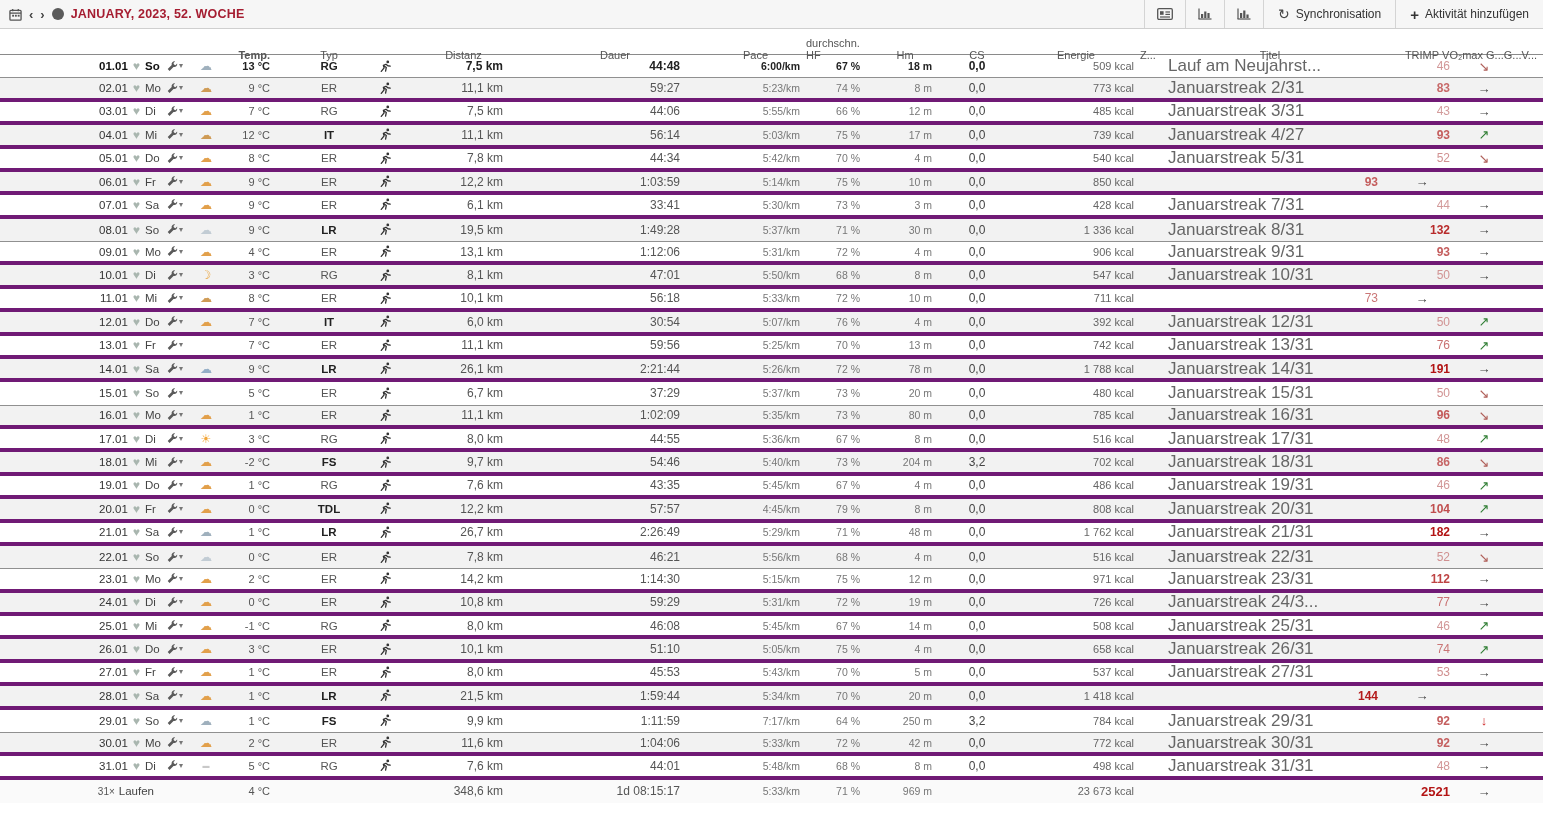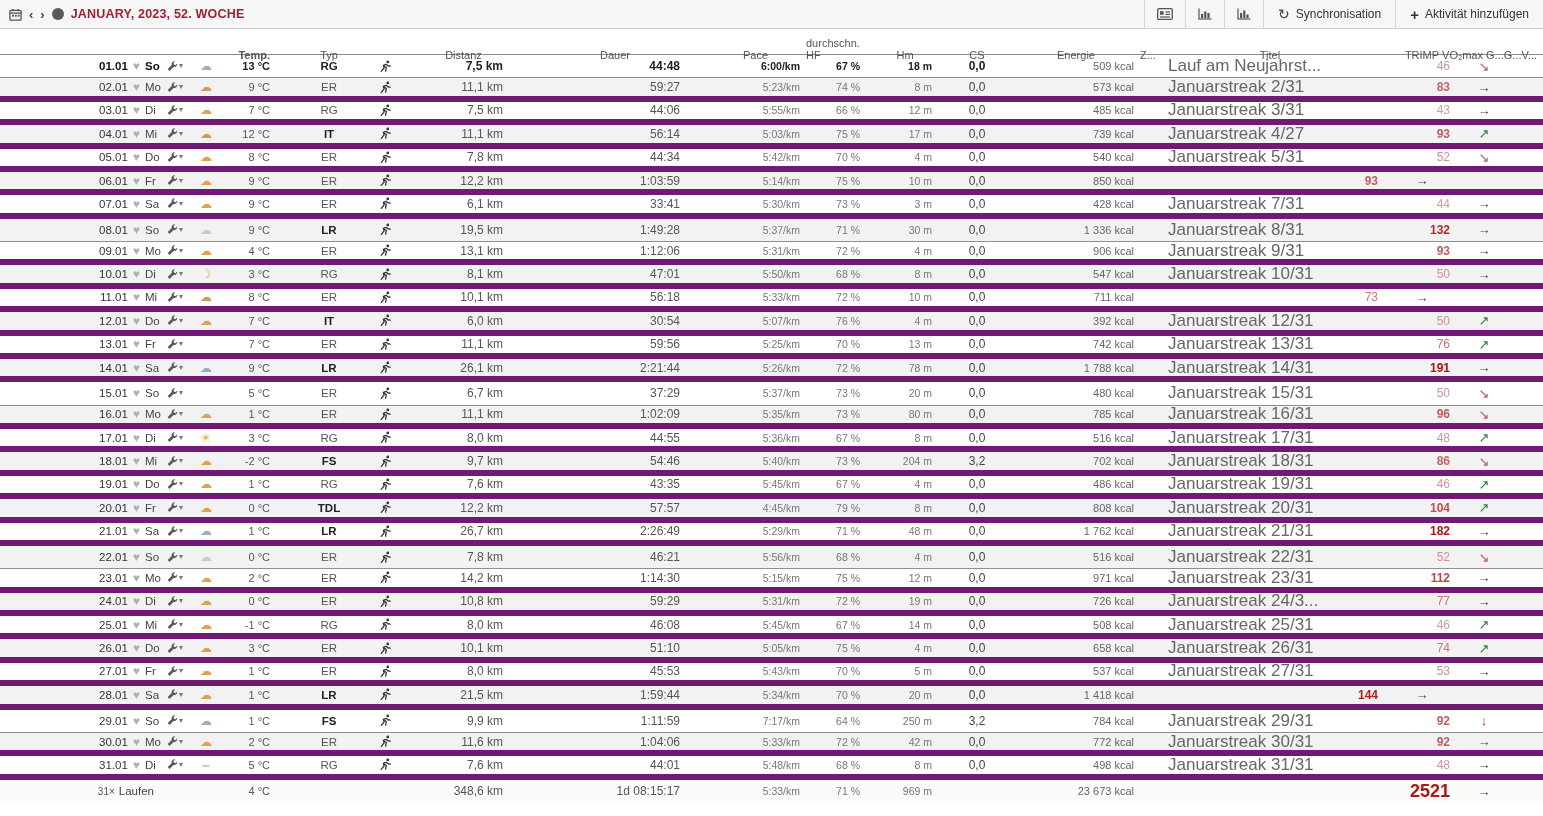--- a/index.html
+++ b/index.html
@@ -25,21 +25,21 @@
   .grid { display:grid;
     grid-template-columns:188px 36px 66px 78px 34px 123px 180px 101px 62px 74px 70px 128px 14px 232px 72px 52px 33px; }
   .hdr { height:18px; font-size:11px; color:#555; border-bottom:1px solid #8a8a8a; }
   .hdr > div { display:flex; align-items:flex-end; padding-bottom:2px; }
   .h-c { justify-content:center; }
   .h-r { justify-content:flex-end;font-weight:bold; }
   .h-temp { padding-right:20px; }
   .h-z { justify-content:flex-start; }
   .h-vo2 { grid-column:span 2; justify-content:flex-end; padding-right:6px; white-space:nowrap; }
 
-  .row { height:23.39px; border-bottom:6px solid #701a75; cursor:pointer; }
+  .row { height:23.39px; border-bottom:4px solid #701a75; cursor:pointer; }
   .row:nth-child(even) { background:#f2f2f2; }
   .row.week-end { border-bottom:1px solid #909090; }
   .row > div { display:flex; align-items:center; overflow:hidden; }
 
   .c-date { justify-content:flex-end; gap:5px; padding-right:5px; }
   .d-date { font-size:11.5px; color:#333; }
   .d-heart { color:#a9b6af; font-size:12px; line-height:1; }
   .d-day { font-size:11.5px; color:#444; width:17px; }
   .d-tools { display:flex; align-items:center; gap:1px; cursor:pointer; }
   .d-chev { font-size:8px; color:#777; line-height:1; }
@@ -70,21 +70,21 @@
   .sumrow { height:23px; background:#fafafa; border-bottom:none; cursor:default; }
   .sumrow > div { display:flex; align-items:center; }
   .s-label { justify-content:flex-end; gap:4px; padding-right:34px; font-size:11.5px; color:#444; }
   .s-count { font-size:10px; color:#555; }
   .s-temp { justify-content:flex-end; padding-right:20px; font-size:11px; color:#555; }
   .s-dist,.s-dur { justify-content:flex-end; font-size:12px; color:#555; }
   .s-dist { padding-right:22px; } .s-dur { padding-right:25px; }
   .s-pace,.s-hf,.s-hm { justify-content:flex-end; font-size:10.5px; color:#777; }
   .s-pace { padding-right:6px; } .s-hf { padding-right:8px; } .s-hm { padding-right:10px; }
   .s-en { justify-content:flex-end; padding-right:6px; font-size:11px; color:#666; }
-  .s-trimp { justify-content:flex-end; padding-right:8px; font-size:18px; font-weight:bold; color:#b31414; }
+  .s-trimp { justify-content:flex-end; padding-right:8px; font-size:13px; font-weight:bold; color:#b31414; }
   .s-trend { justify-content:center; font-size:13px; color:#444; }
 
   svg { display:block; }
 </style>
 </head>
 <body>
 
 <div class="toolbar">
   <div class="tb-left">
     <span>
@@ -225,21 +225,21 @@
             <path d="M2.8 14 L6.3 9.6 L5.4 6.6 L8.6 5.2 L10.9 7.1 L13.8 7.5" stroke="#333" stroke-width="1.6" fill="none" stroke-linecap="round" stroke-linejoin="round"></path>
             <path d="M5.6 6.9 L9.0 9.2 L8.1 13.6" stroke="#333" stroke-width="1.6" fill="none" stroke-linecap="round" stroke-linejoin="round"></path>
           </svg>
     </div>
     <div class="c-dist">11,1 km</div>
     <div class="c-dur">59:27</div>
     <div class="c-pace">5:23/km</div>
     <div class="c-hf">74 %</div>
     <div class="c-hm">8 m</div>
     <div class="c-cs">0,0</div>
-    <div class="c-en">573 kcal</div>
+    <div class="c-en">773 kcal</div>
     <div class="c-z"></div>
     <div class="c-title">Januarstreak 2/31</div>
     <div class="c-trimp" style="color: rgb(199, 105, 105); font-weight: 700;">83</div>
     <div class="c-trend" style="color: rgb(68, 68, 68);">→</div>
     <div></div>
   </div>
       <div class="grid row">
     <div class="c-date">
       <span class="d-date">03.01</span>
       <span class="d-heart">♥</span>

